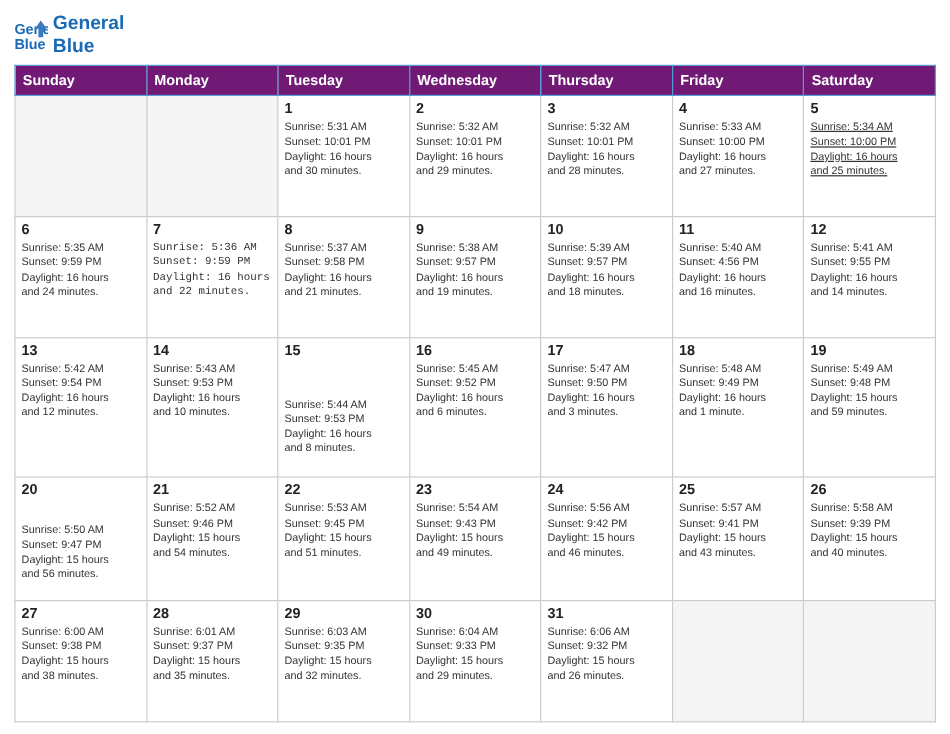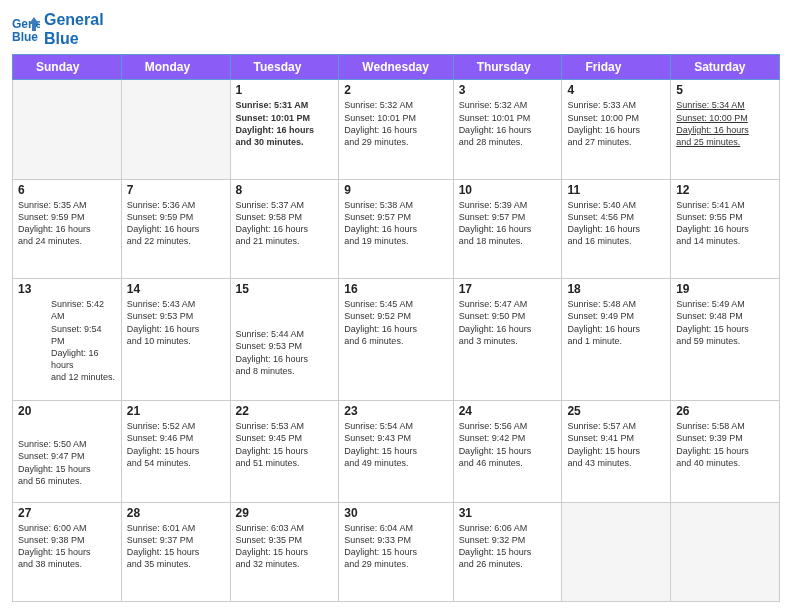--- a/index.html
+++ b/index.html
@@ -44,25 +44,25 @@
     .subtitle {
       font-size: 14px;
       color: #555;
     }
     .calendar {
       width: 100%;
       border-collapse: collapse;
       flex: 1;
     }
     .calendar th {
-      background: #8b5cf6;
+      background: #701a75;
       color: #fff;
       font-size: 12px;
       font-weight: bold;
-      padding: 5px 23px;
+      padding: 5px 6px;
       text-align: left;
       border: 1px solid #5a9ad4;
     }
     .calendar td {
       vertical-align: top;
       border: 1px solid #ccc;
       padding: 3px 5px;
       width: 108px;
       height: 88px;
       background: #fff;
@@ -119,21 +119,21 @@
           <th>Friday</th>
           <th>Saturday</th>
         </tr>
     </thead>
     <tbody id="calendar-body">
         <tr>
           <td class="empty"></td>
           <td class="empty"></td>
           <td>
             <span class="day-num">1</span>
-            <div class="day-info" style="white-space: pre-line; font-weight: bold;">Sunrise: 5:31 AM
+            <div class="day-info" style="white-space: pre-line;">Sunrise: 5:31 AM
 Sunset: 10:01 PM
 Daylight: 16 hours
 and 30 minutes.</div>
           </td>
           <td>
             <span class="day-num">2</span>
             <div class="day-info" style="white-space: pre-line;">Sunrise: 5:32 AM
 Sunset: 10:01 PM
 Daylight: 16 hours
 and 29 minutes.</div>
@@ -163,21 +163,21 @@
         <tr>
           <td>
             <span class="day-num">6</span>
             <div class="day-info" style="white-space: pre-line;">Sunrise: 5:35 AM
 Sunset: 9:59 PM
 Daylight: 16 hours
 and 24 minutes.</div>
           </td>
           <td>
             <span class="day-num">7</span>
-            <div class="day-info" style="white-space: pre-line;">Sunrise: 5:36 AM
+            <div class="day-info" style="white-space: pre-line; font-family: Liberation Mono, monospace;">Sunrise: 5:36 AM
 Sunset: 9:59 PM
 Daylight: 16 hours
 and 22 minutes.</div>
           </td>
           <td>
             <span class="day-num">8</span>
             <div class="day-info" style="white-space: pre-line;">Sunrise: 5:37 AM
 Sunset: 9:58 PM
 Daylight: 16 hours
 and 21 minutes.</div>
@@ -207,21 +207,21 @@
             <span class="day-num">12</span>
             <div class="day-info" style="white-space: pre-line;">Sunrise: 5:41 AM
 Sunset: 9:55 PM
 Daylight: 16 hours
 and 14 minutes.</div>
           </td>
         </tr>
         <tr>
           <td>
             <span class="day-num">13</span>
-            <div class="day-info" style="white-space: pre-line; margin-left: 33px;">Sunrise: 5:42 AM
+            <div class="day-info" style="white-space: pre-line;">Sunrise: 5:42 AM
 Sunset: 9:54 PM
 Daylight: 16 hours
 and 12 minutes.</div>
           </td>
           <td>
             <span class="day-num">14</span>
             <div class="day-info" style="white-space: pre-line;">Sunrise: 5:43 AM
 Sunset: 9:53 PM
 Daylight: 16 hours
 and 10 minutes.</div>

